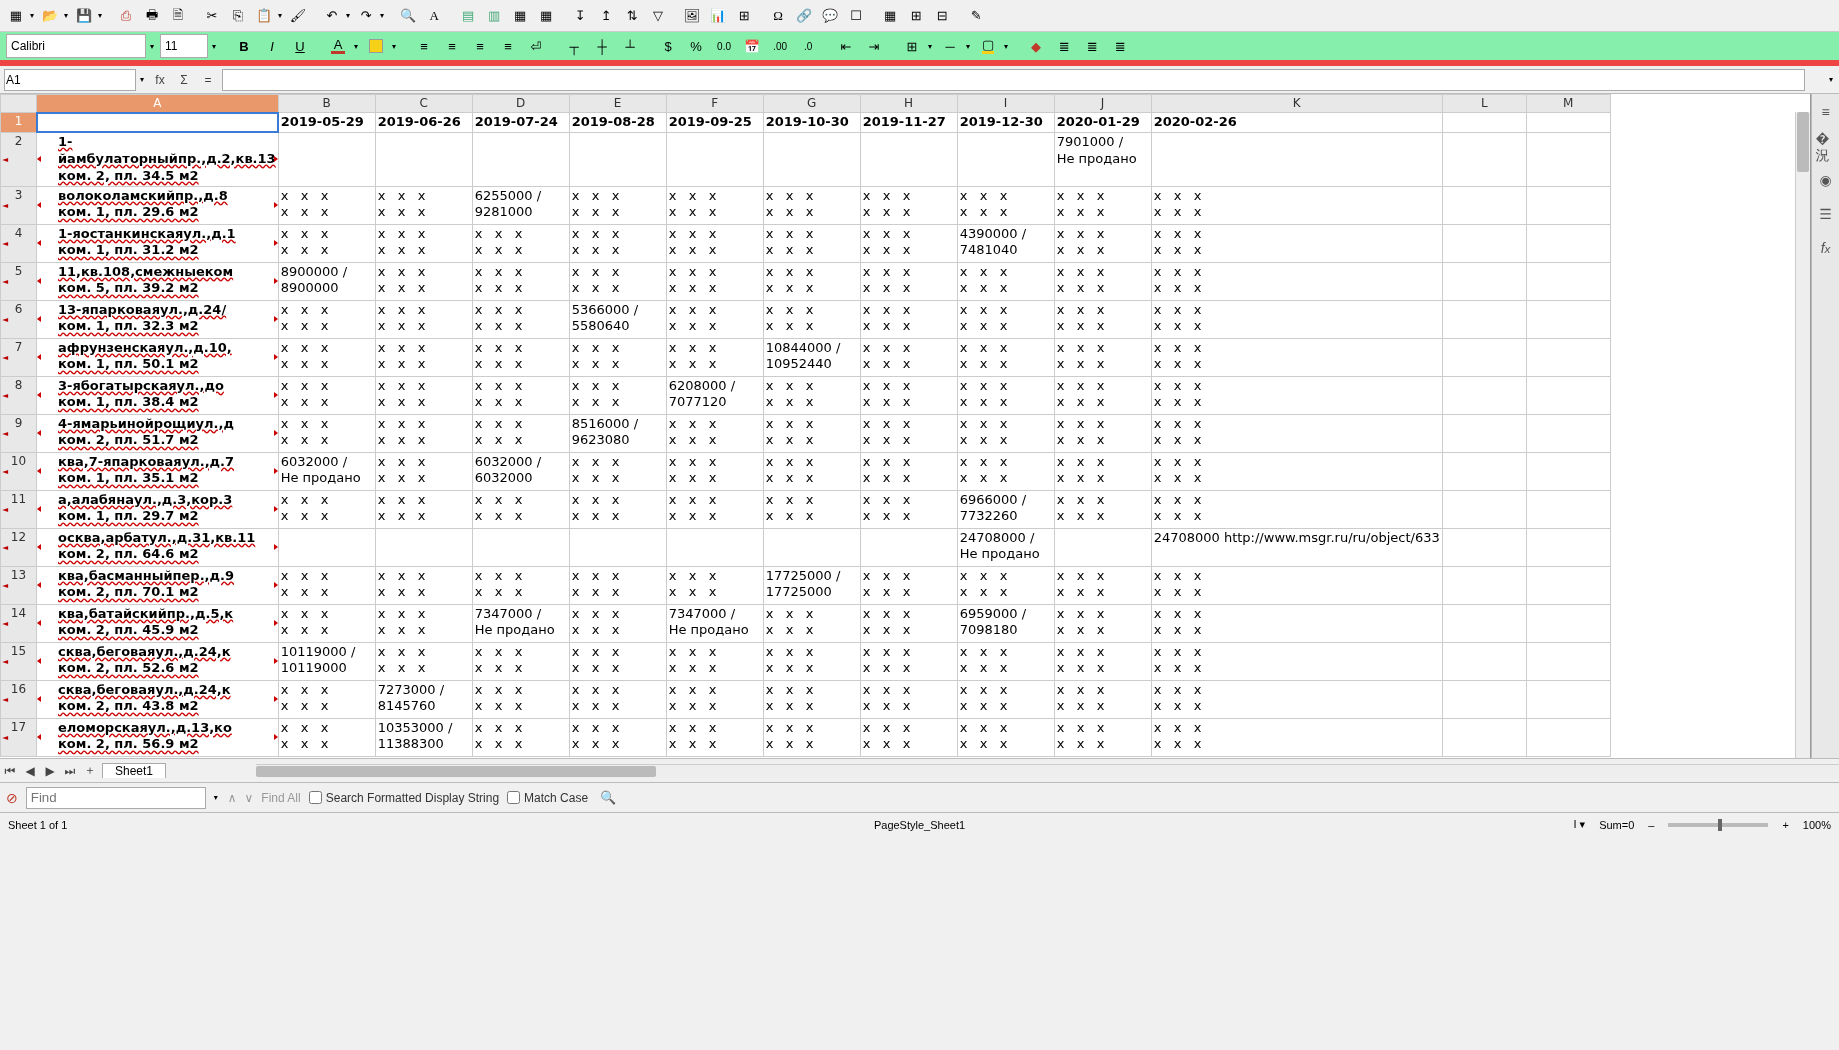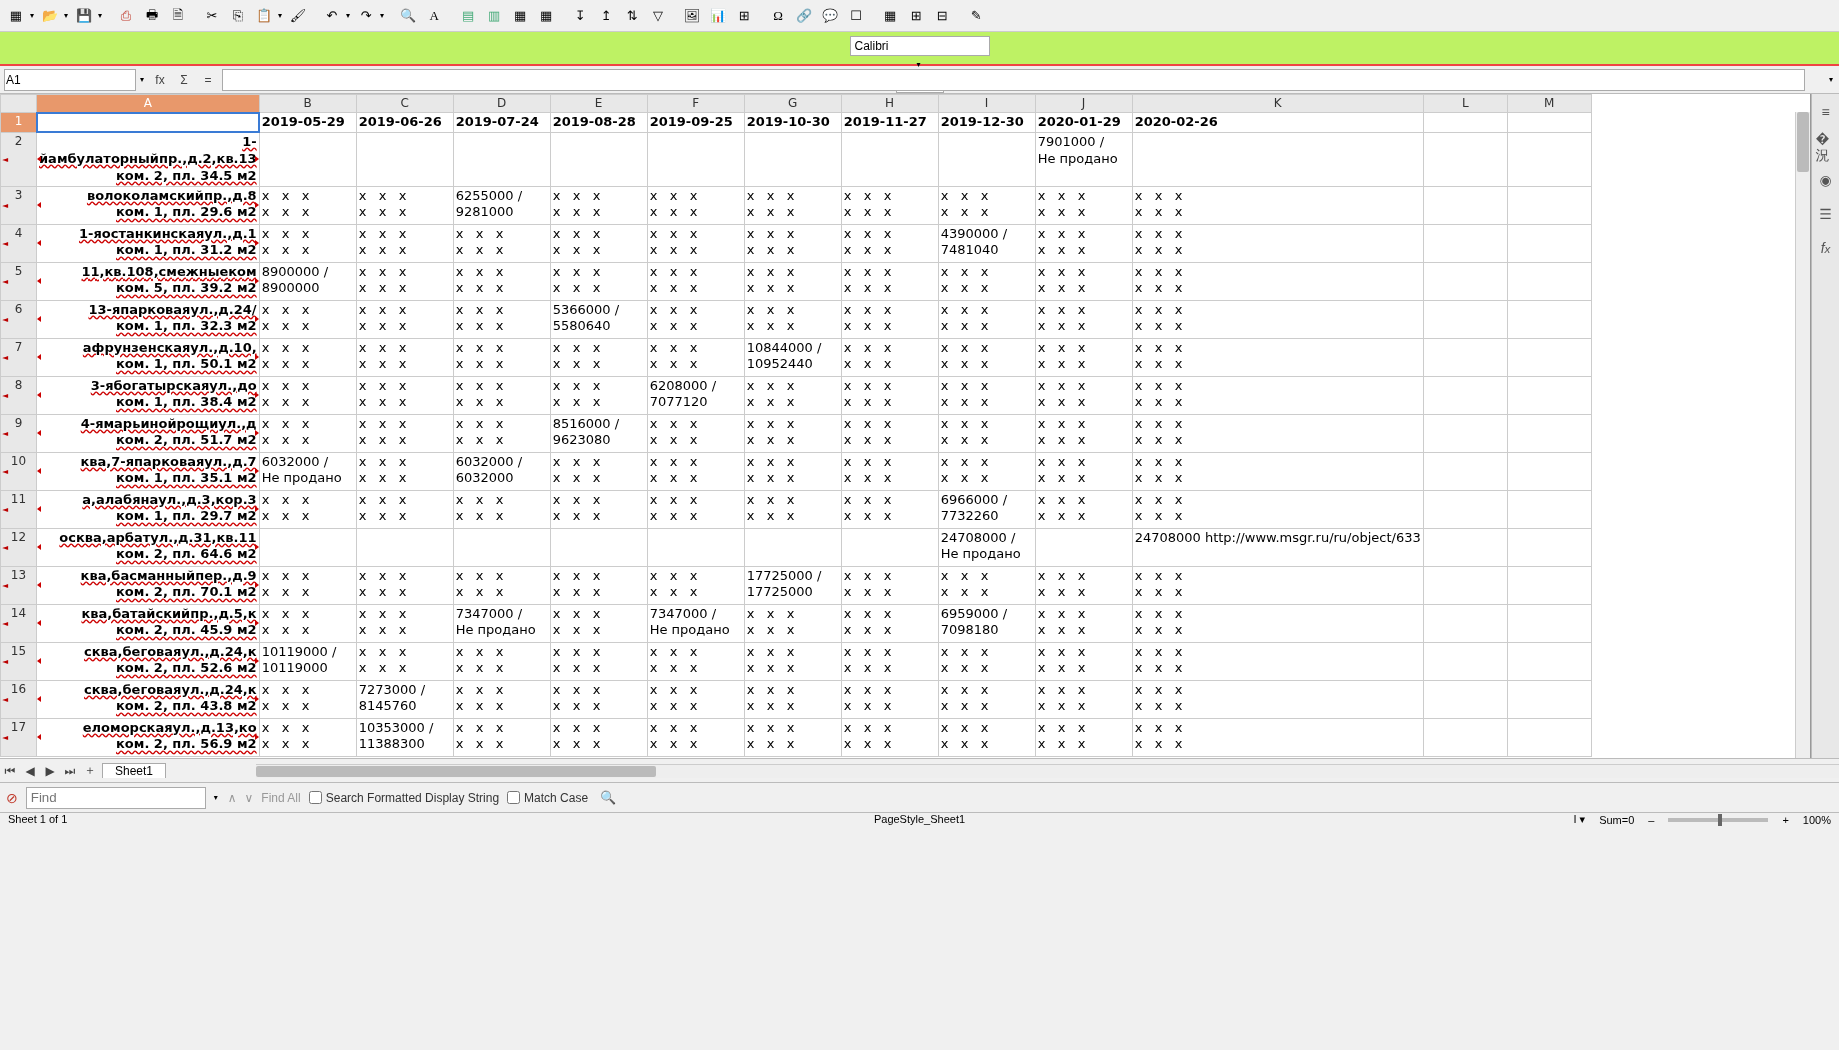--- a/index.html
+++ b/index.html
@@ -4,21 +4,21 @@
 <style>
 * { box-sizing: border-box; margin: 0; padding: 0; }
 body { font-family: sans-serif; font-size: 11px; background: #f0f0f0; overflow: hidden; width: 1839px; height: 1050px; position: relative; }
 
 
 .toolbar { display: flex; align-items: center; padding: 2px 4px; background: #f0f0f0; border-bottom: 1px solid #ccc; height: 32px; gap: 2px; }
 .tb-btn { width: 24px; height: 24px; display: flex; align-items: center; justify-content: center; cursor: pointer; border-radius: 2px; font-size: 13px; }
 .tb-sep { width: 6px; }
 .tb-drop { font-size: 8px; margin-left: -2px; padding: 0 2px; cursor: pointer; }
 
-.toolbar2 { display: flex; align-items: center; padding: 4px 6px; background: #bef264; border-bottom: 2px solid #ef4444; height: 34px; gap: 4px; flex-direction: column; }
+.toolbar2 { display: flex; align-items: center; padding: 4px 6px; background: #86efac; border-bottom: 6px solid #ef4444; height: 34px; gap: 4px; }
 .font-name { width: 140px; height: 24px; border: 1px solid #aaa; background: #fff; padding: 2px 4px; font-size: 12px; }
 .font-size { width: 48px; height: 24px; border: 1px solid #aaa; background: #fff; padding: 2px 4px; font-size: 12px; }
 
 
 .formula-row { display: flex; align-items: center; padding: 2px 4px; background: #f0f0f0; border-bottom: 1px solid #bbb; height: 28px; gap: 4px; }
 .cell-ref { width: 132px; height: 22px; border: 1px solid #aaa; background: #fff; padding: 2px 1px; font-size: 12px; }
 .formula-input { flex: 1; height: 22px; border: 1px solid #aaa; background: #fff; padding: 2px 4px; font-size: 12px; margin-right: 20px; }
 .fx-btn { width: 20px; text-align: center; font-size: 12px; color: #444; cursor: pointer; }
 
 
@@ -34,42 +34,42 @@
 .sheet th.rowhead { width: 36px; font-size: 12px; position: relative; }
 .sheet th.corner { width: 36px; height: 18px; background: #e8e8e8; }
 .sheet th.sel-col { background: #e8986b; color: #fff; }
 .sheet th.sel-row { background: #e8986b; color: #fff; }
 .sheet td.cell { white-space: pre-wrap; line-height: 1.3; }
 .sheet td.ov { overflow: visible; white-space: nowrap; }
 .rh-mark { position: absolute; left: 1px; top: 50%; transform: translateY(-50%); color: #b00; font-size: 8px; }
 .cell-a { position: relative; }
 .cell-a .red-tri-l { position: absolute; left: 0; top: 50%; transform: translateY(-50%); width: 0; height: 0; border-top: 3px solid transparent; border-bottom: 3px solid transparent; border-right: 4px solid #c00; }
 .cell-a .red-tri-r { position: absolute; right: 0; top: 50%; transform: translateY(-50%); width: 0; height: 0; border-top: 3px solid transparent; border-bottom: 3px solid transparent; border-left: 4px solid #c00; }
-.cell-a .txt { display: block; text-align: right; font-weight: bold; text-decoration: underline; text-decoration-color: #c00; text-decoration-style: wavy; }
+.cell-a .txt { display: block; text-align: left; font-weight: bold; text-decoration: underline; text-decoration-color: #c00; text-decoration-style: wavy; margin-left: 19px; }
 .col-A { width: 198px; }
 .col-BtoK { width: 97px; }
 .col-rest { width: 84px; }
 .sheet td.hdr-date { font-weight: bold; white-space: nowrap; }
 .two-line { height: 38px; }
 td.selected { outline: 2px solid #3a7bd5; outline-offset: -1px; }
 
 
 .tab-row { display: flex; align-items: center; height: 24px; background: #f0f0f0; border-top: 1px solid #bbb; font-size: 12px; }
 .tab-nav { width: 20px; text-align: center; cursor: pointer; color: #444; }
 .sheet-tab { padding: 0 12px; border: 1px solid #aaa; border-bottom: none; background: #fff; margin-left: 2px; cursor: pointer; }
 
 
 .find-bar { display: flex; align-items: center; height: 30px; background: #f0f0f0; border-top: 1px solid #bbb; padding: 0 6px; gap: 8px; font-size: 12px; }
 .find-close { color: #c0392b; font-size: 14px; cursor: pointer; }
 .find-input { width: 180px; height: 22px; border: 1px solid #aaa; padding: 2px 4px; background: #fff; color: #888; }
 .find-opt { color: #999; }
 .chk { display: flex; align-items: center; gap: 4px; color: #333; }
 
 
-.status-bar { display: flex; align-items: flex-start; height: 24px; background: #f0f0f0; border-top: 1px solid #bbb; font-size: 11px; padding: 0 8px; justify-content: space-between; }
+.status-bar { display: flex; align-items: center; height: 24px; background: #f0f0f0; border-top: 1px solid #bbb; font-size: 11px; padding: 0 8px; justify-content: space-between; }
 .status-left { }
 .status-center { position: absolute; left: 50%; transform: translateX(-50%); }
 .status-right { display: flex; align-items: center; gap: 14px; }
 .zoom-slider { width: 100px; height: 4px; background: #bbb; position: relative; }
 .zoom-slider::after { content: ""; position: absolute; left: 50%; top: -4px; width: 4px; height: 12px; background: #666; }
 .underline-y { border-bottom: 3px solid #f7d117; display:inline-block; line-height:12px; }
 .underline-r { border-bottom: 3px solid #c0392b; display:inline-block; line-height:12px; width:14px; text-align:center;}
 .colorbox { width:14px; height:14px; background:#f7d117; display:inline-block; border:1px solid #999;}
 .scrollbar-v { position:absolute; right:0; top:18px; bottom:0; width:15px; background:#eee; border-left:1px solid #ccc;}
 .scrollbar-v .thumb { position:absolute; top:0; left:1px; right:1px; height:60px; background:#bbb; border-radius:2px;}

